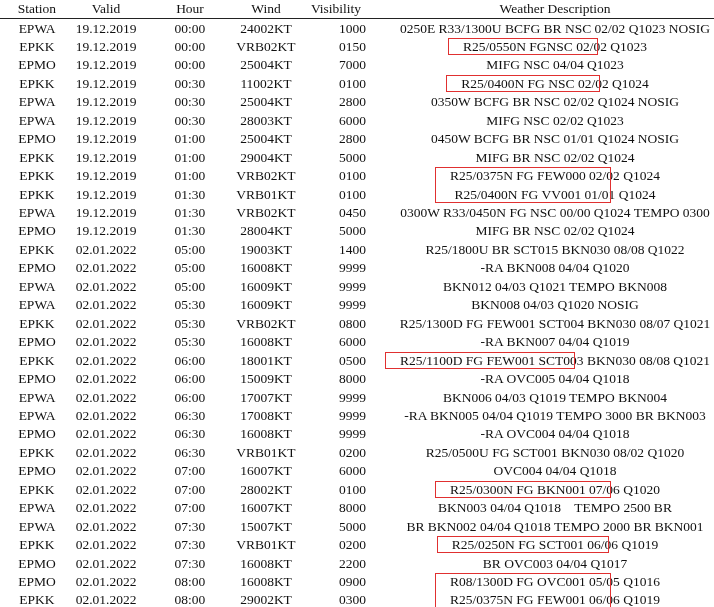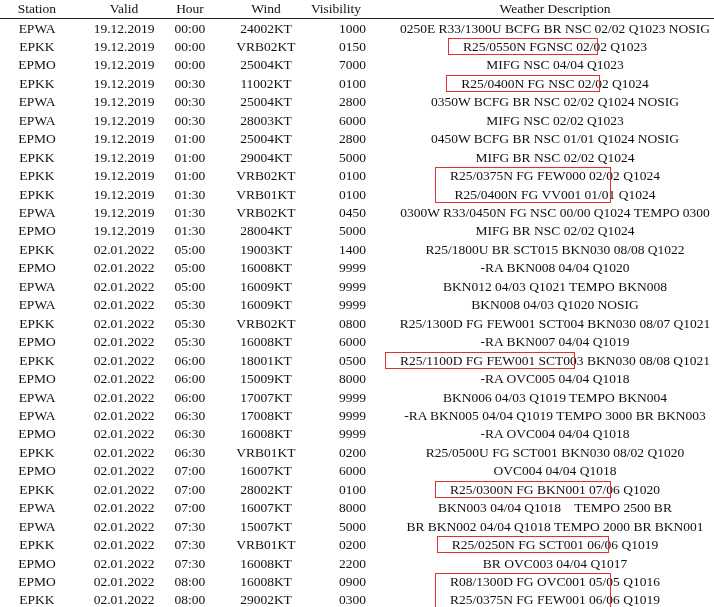--- a/index.html
+++ b/index.html
@@ -4,21 +4,21 @@
 <style>
   html, body { margin: 0; padding: 0; background: #ffffff; }
   body { width: 714px; height: 607px; overflow: hidden; position: relative;
          font-family: "DejaVu Serif", "Liberation Serif", serif; color: #111; }
   .table { position: absolute; left: 0; top: 0; width: 714px; }
   .hdr { position: absolute; left: 0; top: 0; width: 714px; height: 18px;
          border-bottom: 1.2px solid #222; font-weight: normal; font-size: 12.5px; }
   .row { position: absolute; left: 0; width: 570px; height: 18.5px; font-size: 12.5px; }
   .c { position: absolute; top: 1px; white-space: nowrap; text-align: center; }
   .c-station { left: 6px; width: 62px; }
-  .c-valid { left: 78px; width: 92px; }
+  .c-valid { left: 60px; width: 92px; }
   .c-hour { left: 165px; width: 50px; }
   .c-wind { left: 220px; width: 92px; }
   .c-vis { left: 300px; width: 66px; text-align: right; }
   .hdr .c-vis { left: 298px; width: 76px; text-align: center; }
   .c-desc { left: 384px; width: 342px; text-align: center; }
   .box { position: absolute; border: 1.3px solid #e03030; pointer-events: none; }
   .row .c { font-family: "Liberation Serif", "DejaVu Serif", serif; font-size: 13.5px; }
   .hdr .c { font-family: "Liberation Serif", "DejaVu Serif", serif; font-size: 13.5px; top: 1px; }
 </style>
 </head>

